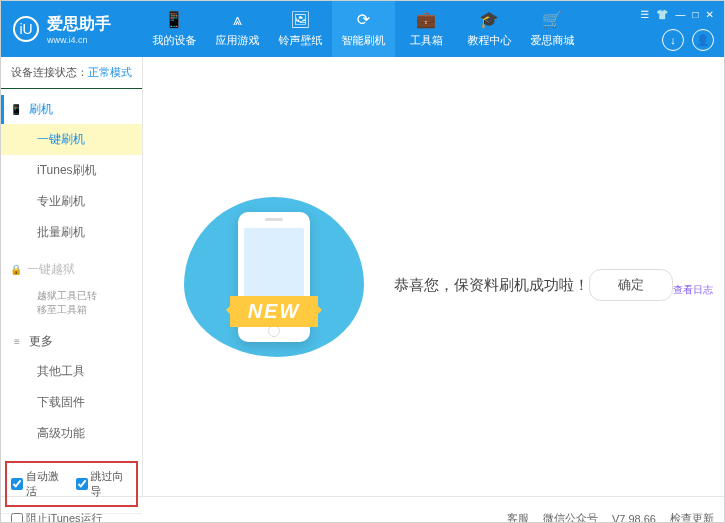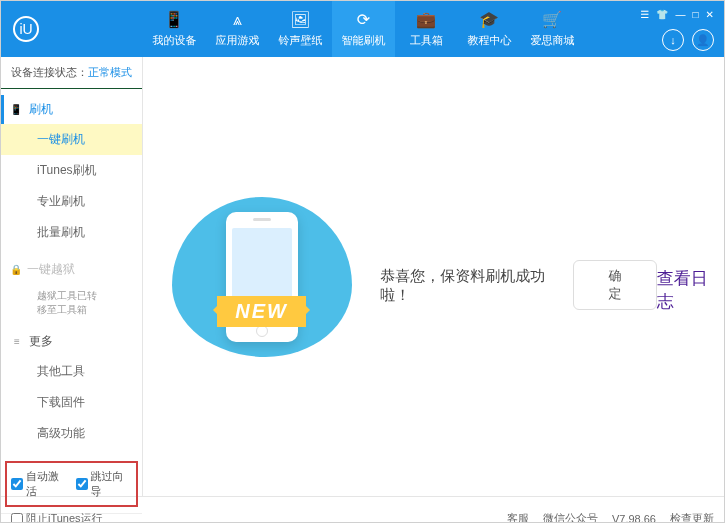--- a/index.html
+++ b/index.html
@@ -38,33 +38,37 @@
 .blob{width:180px;height:160px;background:#4dbee8;border-radius:50% 50% 48% 52%/55% 55% 45% 45%;position:absolute;top:10px}
 .phone{width:72px;height:130px;background:#fff;border-radius:10px;position:relative;z-index:2;box-shadow:0 4px 12px rgba(0,0,0,.15)}
 .phone::before{content:"";position:absolute;top:6px;left:50%;transform:translateX(-50%);width:18px;height:3px;background:#ddd;border-radius:2px}
 .phone::after{content:"";position:absolute;bottom:5px;left:50%;transform:translateX(-50%);width:10px;height:10px;border:1.5px solid #ddd;border-radius:50%}
 .screen{position:absolute;top:16px;left:6px;right:6px;bottom:22px;background:#dbeffe;border-radius:2px}
 .ribbon{position:absolute;z-index:3;bottom:40px;background:#ffc940;color:#fff;font-weight:bold;font-size:20px;padding:4px 18px;letter-spacing:2px;font-style:italic}
 .ribbon::before,.ribbon::after{content:"";position:absolute;top:0;border:14px solid #ffc940;border-top-color:transparent;border-bottom-color:transparent}
 .ribbon::before{left:-18px;border-left-color:transparent}
 .ribbon::after{right:-18px;border-right-color:transparent}
 .msg{font-size:15px;color:#444;margin-top:18px}
-.ok-btn{margin-top:16px;padding:6px 28px;border:1px solid #ddd;background:#fff;color:#555;font-size:13px;cursor:pointer;border-radius:6px}
-.link{margin-top:26px;font-size:17px;color:#4c1d95;cursor:pointer}
+.ok-btn{margin-top:16px;padding:6px 28px;border:1px solid #ddd;background:#fff;color:#555;font-size:13px;cursor:pointer;border-radius:12px}
+.link{margin-top:26px;font-size:10px;color:#8b5cf6;cursor:pointer}
 .footer{height:44px;border-top:1px solid #e5e5e5;display:flex;align-items:center;padding:0 10px;font-size:11px;color:#666;gap:14px}
 .footer .spacer{flex:1}
 .footer-item{cursor:pointer;display:flex;align-items:center;gap:3px}
 .mini-icon{width:12px;height:12px;display:inline-flex;align-items:center;justify-content:center;font-size:10px;color:#999}
 </style>
 </head>
 <body>
 
 <div class="header">
   <div class="logo-area">
     <div class="logo-icon">iU</div>
+    <div>
+      <div class="logo-text">爱思助手</div>
+      <div class="logo-url">www.i4.cn</div>
+    </div>
   </div>
   <div class="nav">
     <div class="nav-item">
         <span class="nav-icon">📱</span>
         <span>我的设备</span>
       </div>
     <div class="nav-item">
         <span class="nav-icon">⩓</span>
         <span>应用游戏</span>
       </div>

